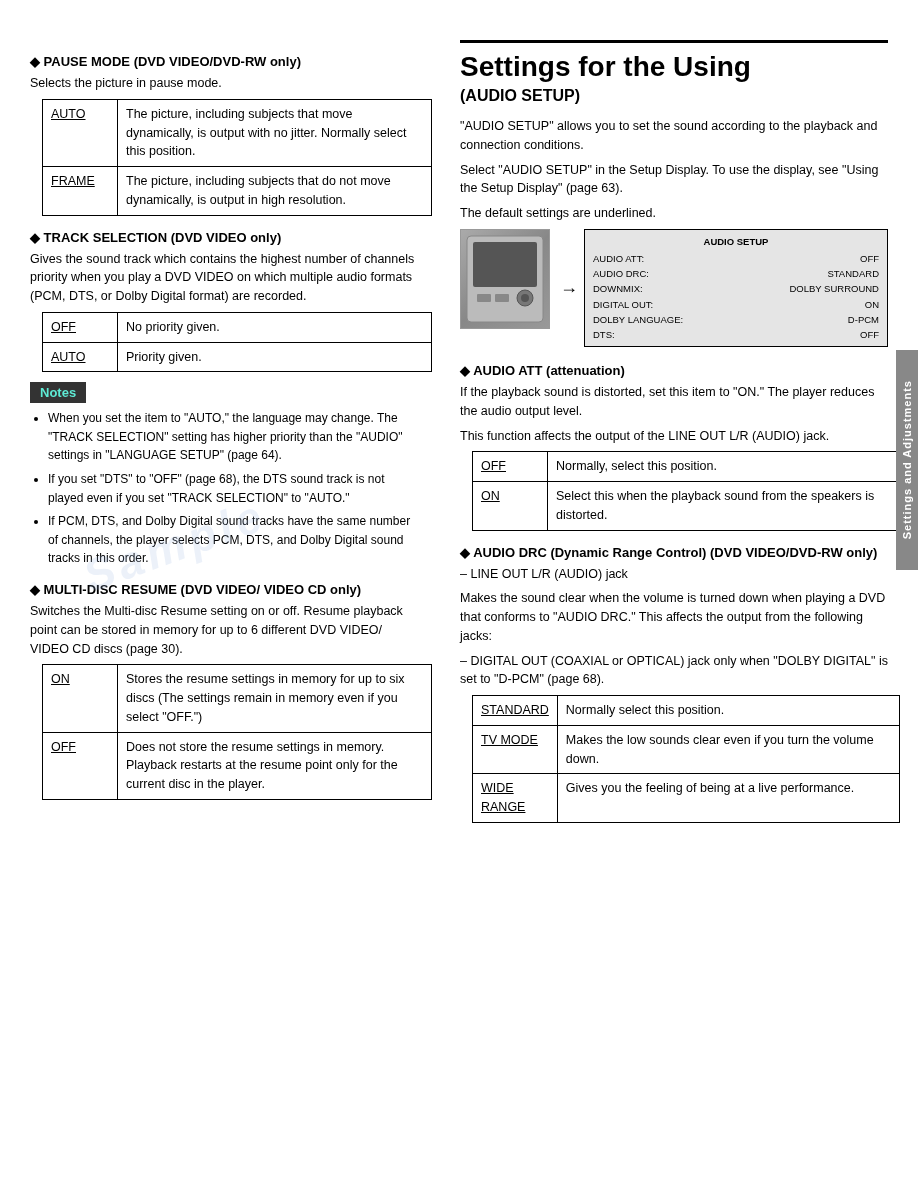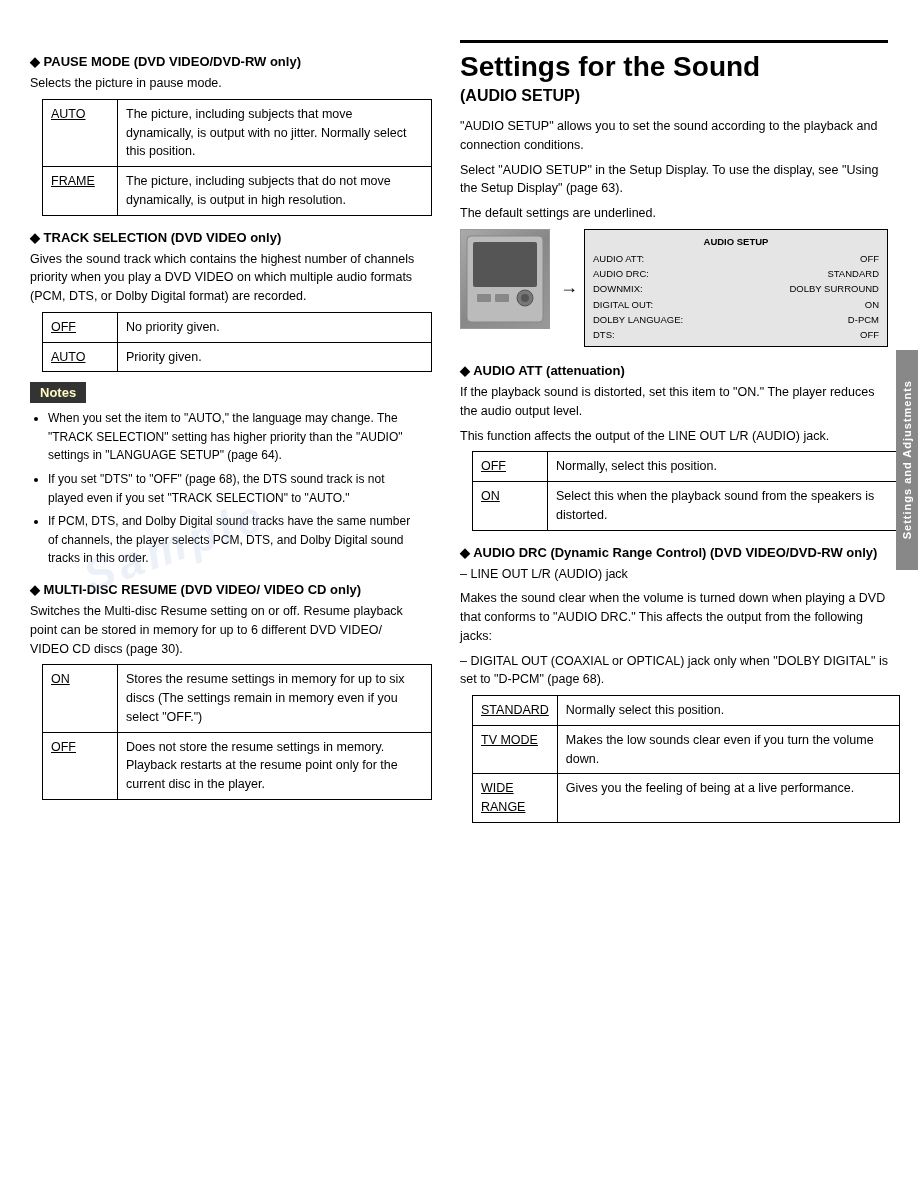--- a/index.html
+++ b/index.html
@@ -59,21 +59,21 @@
       line-height: 1.5;
     }
     table.content-table td.key-col {
       width: 75px;
       font-weight: normal;
       text-decoration: underline;
     }
     
     .notes-box {
       background: #333;
-      color: #fef9c3;
+      color: #5eead4;
       padding: 3px 10px;
       font-weight: bold;
       font-size: 13px;
       display: inline-block;
       margin-bottom: 6px;
     }
     .notes-container {
       border: none;
       margin-bottom: 14px;
     }
@@ -258,21 +258,21 @@
           <td class="key-col">OFF</td>
           <td>Does not store the resume settings in memory. Playback restarts at the resume point only for the current disc in the player.</td>
         </tr>
       </tbody>
         </table>
 
     </div>
 
     <div class="right-col">
 
-      <h1 class="main-heading">Settings for the Sound</h1>
+      <h1 class="main-heading">Settings for the Using</h1>
       <div class="sub-heading">(AUDIO SETUP)</div>
 
       <p class="body-text">"AUDIO SETUP" allows you to set the sound according to the playback and connection conditions.</p>
       <p class="body-text">Select "AUDIO SETUP" in the Setup Display. To use the display, see "Using the Setup Display" (page 63).</p>
       <p class="body-text">The default settings are underlined.</p>
 
       <div class="setup-display">
         <div class="device-image">
           <div class="device-image-inner">
             <svg width="80" height="90" viewBox="0 0 80 90">

